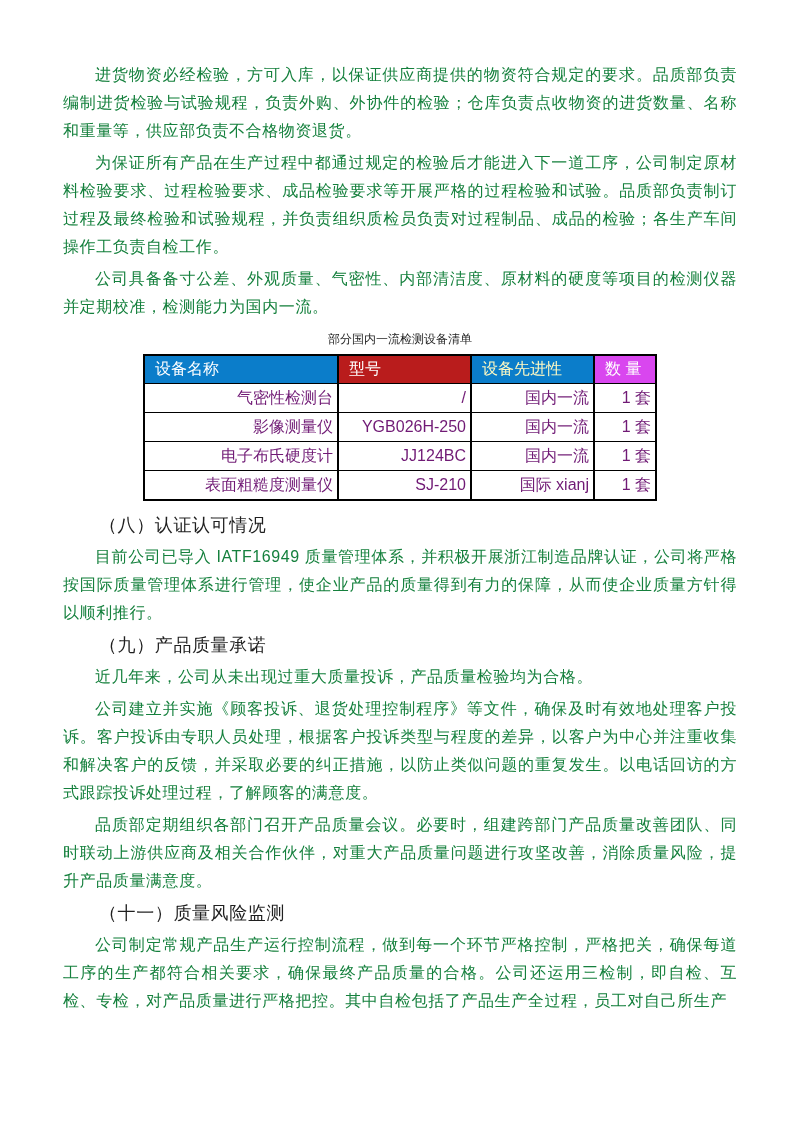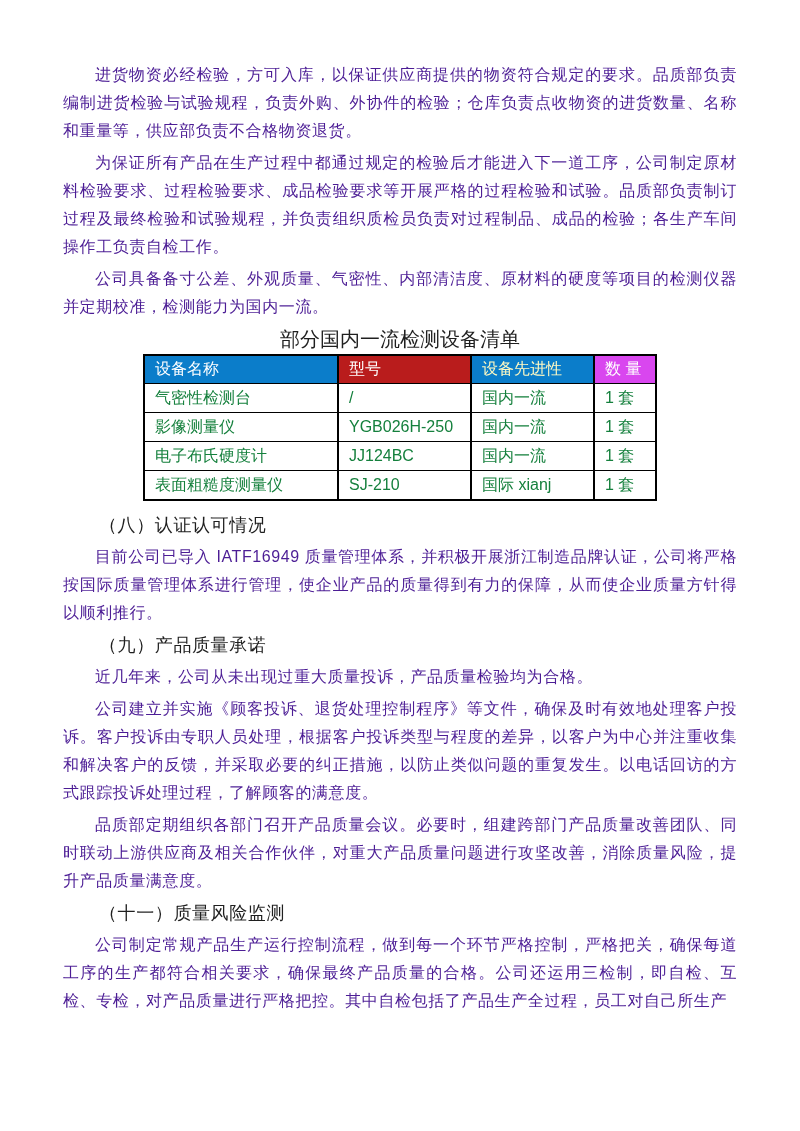--- a/index.html
+++ b/index.html
@@ -21,34 +21,34 @@
     padding: 61px 63px 20px 63px;
     background: #ffffff;
   }
   .para {
     margin: 0 0 4px 0;
     font-size: 16px;
     line-height: 28px;
     letter-spacing: 0.6px;
     text-align: justify;
     text-indent: 2em;
-    color: #4c1d95;
+    color: #15803d;
   }
   .heading {
     margin: 0 0 4px 0;
     font-size: 18px;
     line-height: 28px;
     letter-spacing: 0.6px;
     text-indent: 2em;
     color: #1f1f1f;
     white-space: nowrap;
   }
   .table-title {
     margin: 0;
-    font-size: 20px;
+    font-size: 12px;
     line-height: 28px;
     text-align: center;
     color: #1f1f1f;
   }
   table.equipment {
     border-collapse: collapse;
     table-layout: fixed;
     width: 512px;
     margin: 1px auto 10px auto;
     border: 2px solid #000000;
@@ -64,21 +64,22 @@
     text-align: left;
     padding: 0 4px 0 10px;
     overflow: hidden;
     white-space: nowrap;
   }
   table.equipment th {
     height: 27px;
   }
   table.equipment td {
     height: 28px;
-    color: #15803d;
+    color: #701a75;
+    text-align: right;
   }
   .col-name  { width: 194px; }
   .col-model { width: 133px; }
   .col-adv   { width: 123px; }
   .col-qty   { width: 62px;  }
 </style>
 </head>
 <body>
 
 <div class="page">

